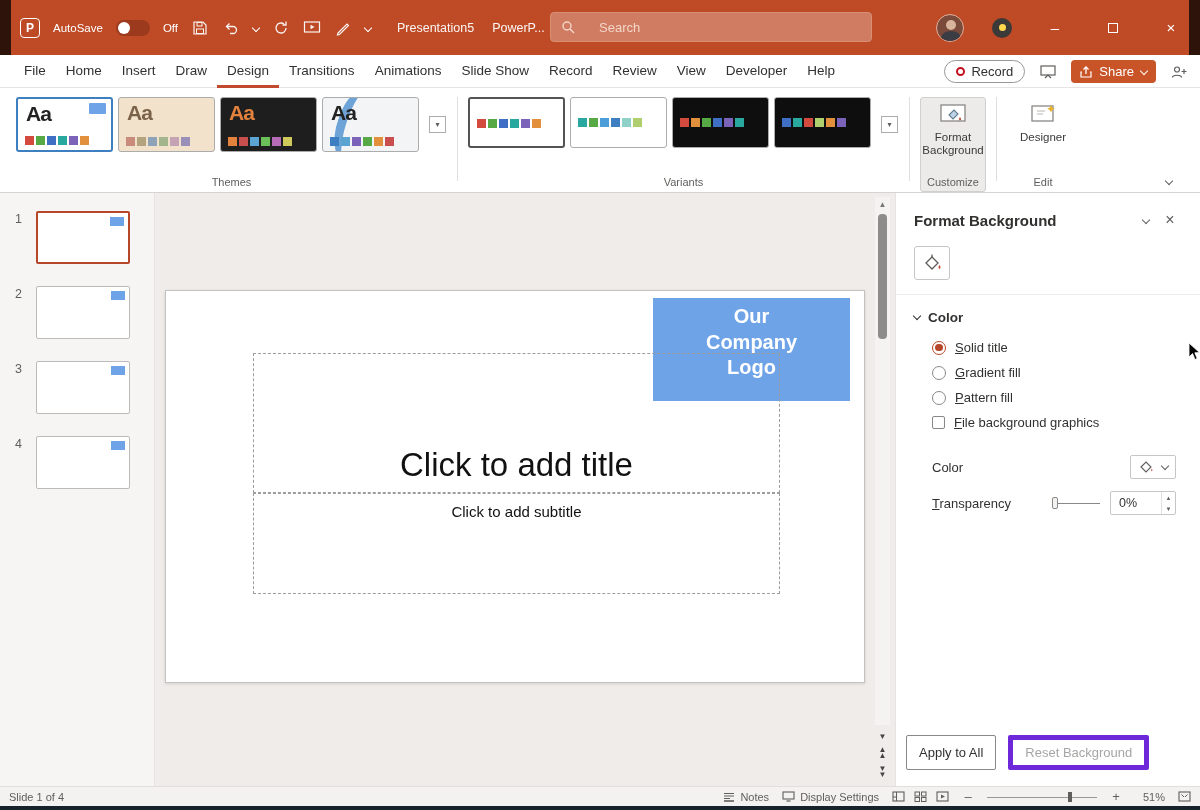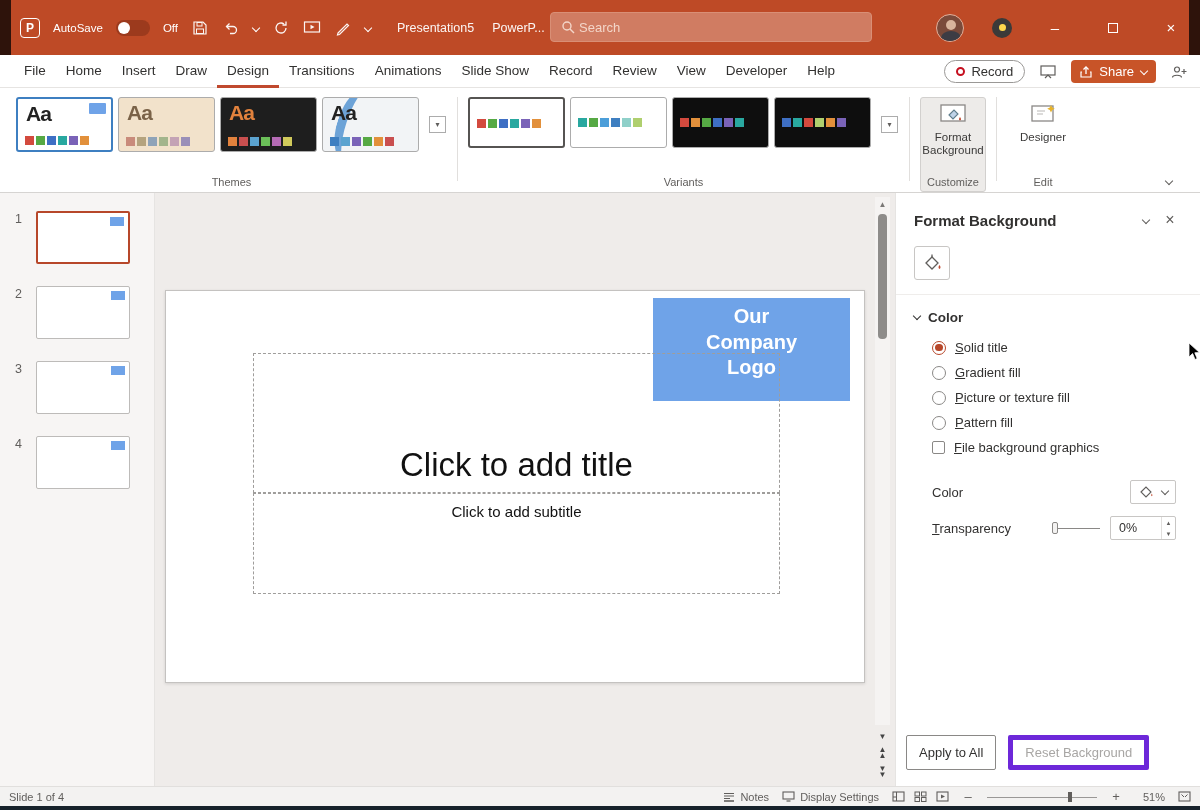--- a/index.html
+++ b/index.html
@@ -11,21 +11,21 @@
   .titlebar { position:absolute; top:0; left:0; right:0; height:55px; background:#BE4A26; display:flex; align-items:center; color:#fff; }
   .tb-edge { position:absolute; top:0; height:55px; width:11px; background:#2e130b; }
   .tb-edge.right { right:0; }
   .tb-left { display:flex; align-items:center; gap:13px; margin-left:20px; font-size:11.5px; }
   .pp-logo { width:20px; height:20px; border:1.6px solid #fff; border-radius:4px; display:flex; align-items:center; justify-content:center; font-size:12px; font-weight:bold; }
   .toggle { width:34px; height:16px; border-radius:8px; background:#9c3a1d; position:relative; cursor:pointer; }
   .toggle .knob { position:absolute; left:2px; top:2px; width:12px; height:12px; border-radius:50%; background:#fff; }
   .tb-ic { width:18px; height:18px; display:flex; align-items:center; justify-content:center; cursor:pointer; opacity:.95; }
   .chev { width:6px; height:6px; border-right:1.4px solid currentColor; border-bottom:1.4px solid currentColor; transform:rotate(45deg); display:inline-block; }
   .tb-titles { display:flex; gap:18px; margin-left:26px; font-size:12.5px; opacity:.95; white-space:nowrap; }
-  .searchbox { position:absolute; left:550px; top:12px; width:322px; height:30px; background:rgba(255,255,255,.28); border:1px solid #d98f76; border-radius:4px; display:flex; align-items:center; padding:0 10px; gap:4px; }
+  .searchbox { position:absolute; left:550px; top:12px; width:322px; height:30px; background:rgba(255,255,255,.28); border:1px solid #d98f76; border-radius:4px; display:flex; align-items:center; padding:0 10px; gap:24px; }
   .searchbox input { flex:1; border:none; outline:none; background:transparent; color:#fff; font-size:13px; font-family:"Liberation Sans",sans-serif; }
   .searchbox input::placeholder { color:#f3d6c9; }
   .tb-right { position:absolute; right:14px; top:0; height:55px; display:flex; align-items:center; gap:28px; }
   .avatar { width:28px; height:28px; border-radius:50%; background:#7a4a3a; position:relative; overflow:hidden; cursor:pointer; border:1px solid #e6b09a; }
   .avatar::before { content:""; position:absolute; left:9px; top:5px; width:10px; height:10px; border-radius:50%; background:#d8b49c; }
   .avatar::after { content:""; position:absolute; left:4px; top:16px; width:20px; height:14px; border-radius:50% 50% 0 0; background:#3c3c44; }
   .bulb { width:20px; height:20px; border-radius:50%; background:#3b3a39; display:flex; align-items:center; justify-content:center; cursor:pointer; }
   .bulb i { width:7px; height:7px; border-radius:50%; background:#ffd84d; display:block; }
   .winbtn { width:30px; height:30px; display:flex; align-items:center; justify-content:center; font-size:15px; cursor:pointer; }
   .maxbox { width:10px; height:10px; border:1.3px solid #fff; }
@@ -471,24 +471,20 @@
       <div class="opt-row">
         <span class="radio sel"></span>
         <span class="acc">Solid title</span>
       </div>
       <div class="opt-row">
         <span class="radio"></span>
         <span class="acc">Gradient fill</span>
       </div>
       <div class="opt-row">
         <span class="radio"></span>
-        <span class="acc">Picture or texture fill</span>
-      </div>
-      <div class="opt-row">
-        <span class="radio"></span>
         <span class="acc">Pattern fill</span>
       </div>
       <div class="opt-row">
         <span class="cbox"></span>
         <span class="acc">File background graphics</span>
       </div>
     </div>
 
     <div class="kv-row" style="margin-top:20px;">
       <span class="lbl">Color</span>

